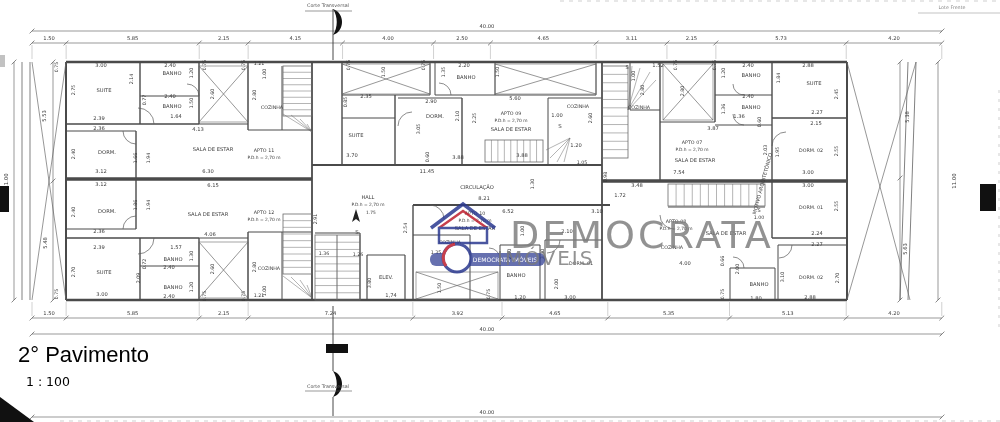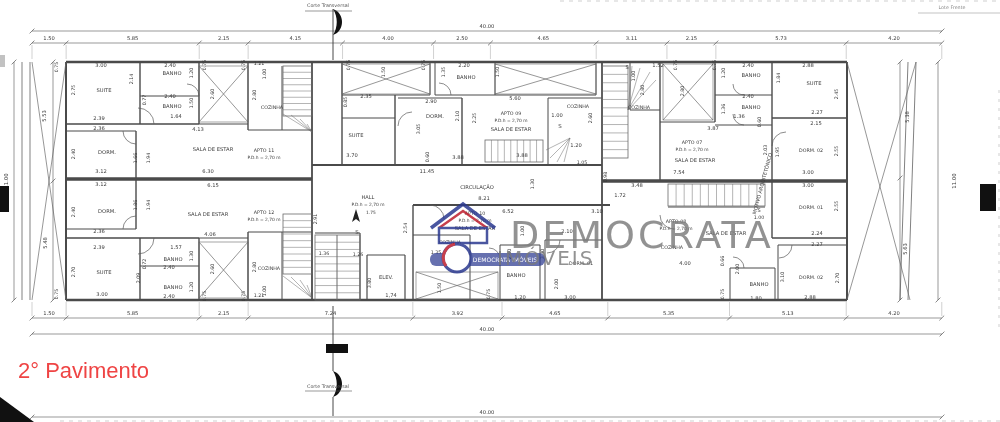--- a/index.html
+++ b/index.html
@@ -4,21 +4,21 @@
 <style>
   html,body{margin:0;padding:0;}
   body{width:1000px;height:422px;position:relative;background:#ffffff;overflow:hidden;
        font-family:"DejaVu Sans",sans-serif;}
   #plan{position:absolute;left:0;top:0;}
   .wm-line{position:absolute;color:rgba(122,122,122,0.82);font-family:"DejaVu Sans",sans-serif;
            white-space:nowrap;pointer-events:none;}
   #wm1{left:490px;top:213px;font-size:38px;letter-spacing:3px;padding-left:20px;}
   #wm2{left:497px;top:246px;font-size:20px;letter-spacing:2px;}
   #logo{position:absolute;left:425px;top:196px;width:125px;height:82px;opacity:.85;}
-  #titleblock{position:absolute;left:18px;top:358px;color:#ef4444;}
+  #titleblock{position:absolute;left:18px;top:342px;color:#000000;}
   #plan-title{font-size:22px;font-family:"Liberation Sans","DejaVu Sans",sans-serif;}
   #plan-scale{font-size:12.5px;margin-top:6px;margin-left:8px;}
 </style>
 </head>
 <body>
 
 <svg id="plan" width="1000" height="422" viewBox="0 0 1000 422">
     <line x1="66" y1="62" x2="847" y2="62" stroke="#4a4a4a" stroke-width="2.5"></line>
     <line x1="66" y1="300" x2="847" y2="300" stroke="#4a4a4a" stroke-width="2.5"></line>
     <line x1="66" y1="62" x2="66" y2="300" stroke="#4a4a4a" stroke-width="2"></line>
@@ -522,13 +522,14 @@
   <circle cx="32" cy="62" r="14" fill="#ffffff" stroke="#2b3990" stroke-width="3"></circle>
   <path d="M21,70 A14,14 0 0 1 30,48" fill="none" stroke="#be1e2d" stroke-width="3"></path>
   <text x="80" y="66" font-size="6" fill="#ffffff" text-anchor="middle" font-family="DejaVu Sans, sans-serif">DEMOCRATA IMÓVEIS</text>
 </svg>
 
 <div class="wm-line" id="wm1">DEMOCRATA</div>
 <div class="wm-line" id="wm2">IMÓVEIS</div>
 
 <div id="titleblock">
   <div id="plan-title">2° Pavimento</div>
+  <div id="plan-scale">1 : 100</div>
 </div>
 
 </body></html>

